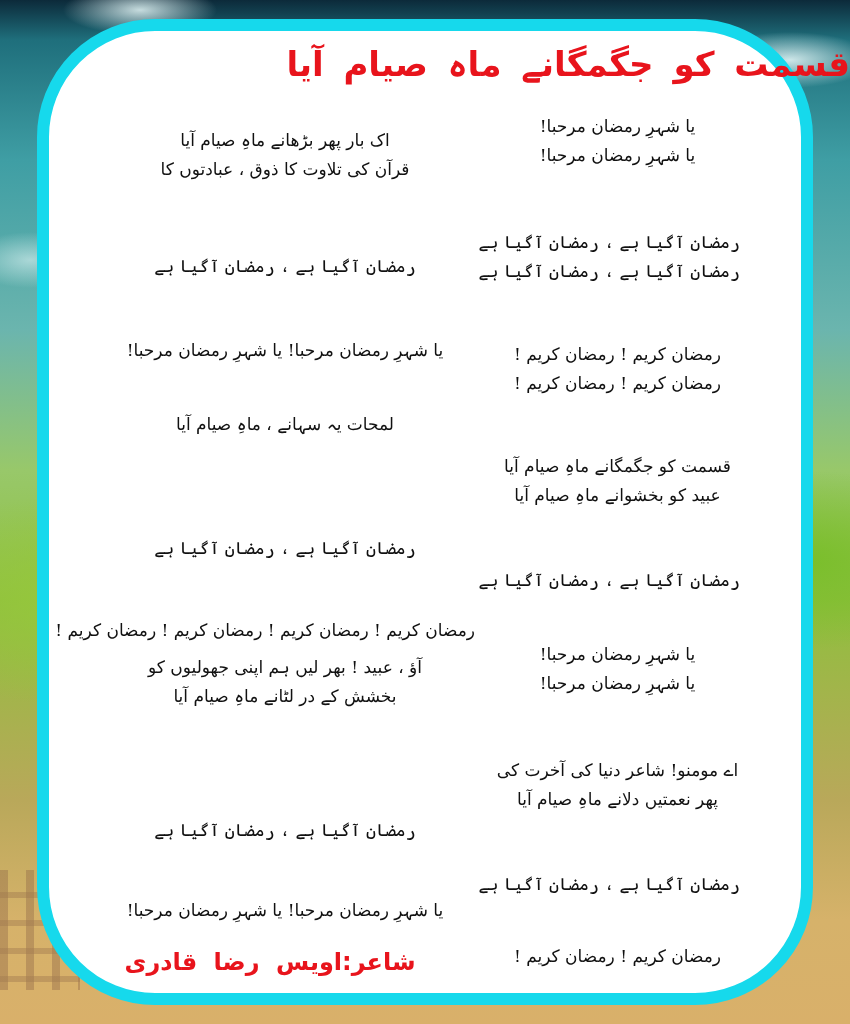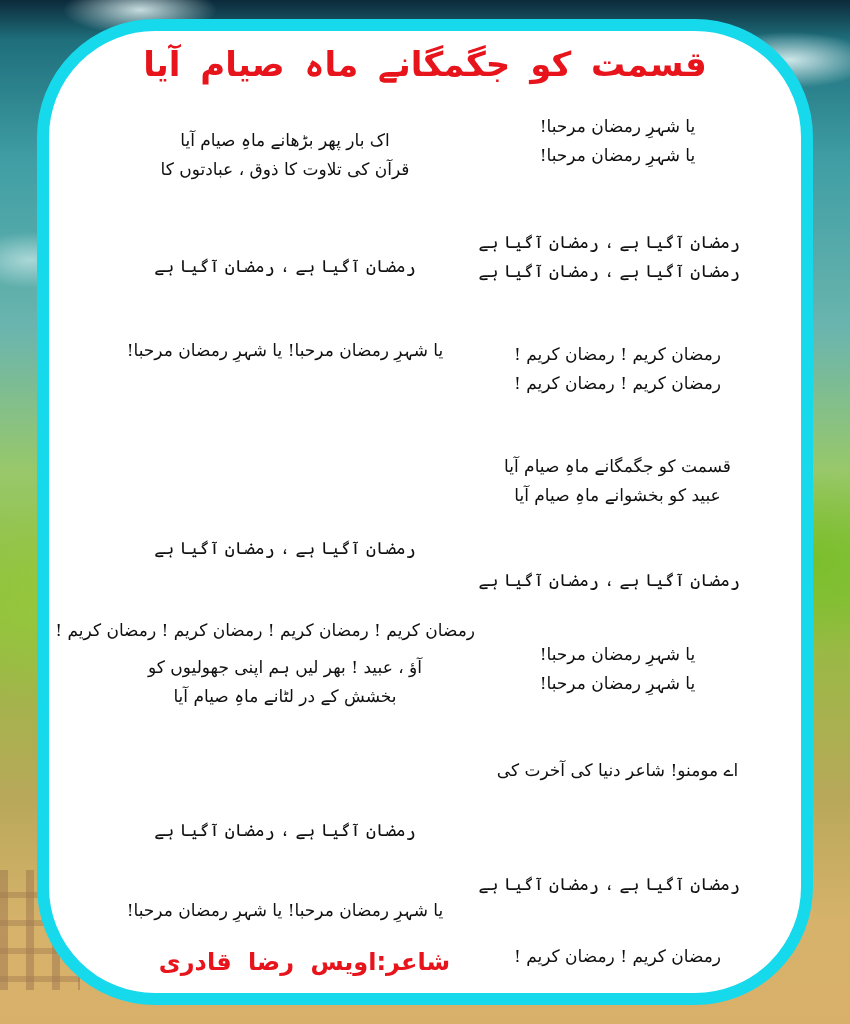--- a/index.html
+++ b/index.html
@@ -25,35 +25,35 @@
       opacity: 0.7;
     }
     .frame {
       position: absolute; left: 37px; top: 19px; width: 776px; height: 986px;
       box-sizing: border-box;
       border: 12px solid #16d9ec;
       border-radius: 118px;
       background: #ffffff;
     }
     .title {
-      position: absolute; left: 0; right: 0; top: 44px; text-align: center;
+      position: absolute; left: 0; right: 0; top: 44px; text-align: right;
       direction: rtl;
       font-family: "DejaVu Sans", sans-serif; font-weight: bold;
       font-size: 34px; color: #e8141c; word-spacing: 8px;
     }
     .col {
       position: absolute; direction: rtl; text-align: center; color: #111;
       font-family: "DejaVu Serif", serif; font-size: 17px; line-height: 29px;
     }
     .col.right { left: 495px; width: 245px; }
     .col.left  { left: 95px;  width: 380px; }
     .stanza { position: absolute; left: 0; right: 0; }
     .line { display: block; white-space: nowrap; }
     .poet {
-      position: absolute; left: 120px; width: 330px; top: 948px; 
+      position: absolute; left: 105px; width: 330px; top: 948px; text-align: center;
       direction: rtl; color: #e8141c; font-weight: bold; font-size: 24px; word-spacing: 8px;
       font-family: "DejaVu Sans", sans-serif;
     }
   </style>
 </head>
 <body>
 
 <div class="bg"></div>
 <div class="fence"></div>
 
@@ -80,20 +80,21 @@
   </div>
   <div class="stanza" style="top:566px">
     <span class="line">رمضان آگیا ہے ، رمضان آگیا ہے</span>
   </div>
   <div class="stanza" style="top:640px">
     <span class="line">یا شہرِ رمضان مرحبا!</span>
     <span class="line">یا شہرِ رمضان مرحبا!</span>
   </div>
   <div class="stanza" style="top:756px">
     <span class="line">اے مومنو! شاعر دنیا کی آخرت کی</span>
+    <span class="line">پھر نعمتیں دلانے ماہِ صیام آیا</span>
   </div>
   <div class="stanza" style="top:870px">
     <span class="line">رمضان آگیا ہے ، رمضان آگیا ہے</span>
   </div>
   <div class="stanza" style="top:942px">
     <span class="line">رمضان کریم ! رمضان کریم !</span>
   </div>
 </div>
 
 <div class="col left">
@@ -101,20 +102,21 @@
     <span class="line">اک بار پھر بڑھانے ماہِ صیام آیا</span>
     <span class="line">قرآن کی تلاوت کا ذوق ، عبادتوں کا</span>
   </div>
   <div class="stanza" style="top:252px">
     <span class="line">رمضان آگیا ہے ، رمضان آگیا ہے</span>
   </div>
   <div class="stanza" style="top:336px">
     <span class="line">یا شہرِ رمضان مرحبا! یا شہرِ رمضان مرحبا!</span>
   </div>
   <div class="stanza" style="top:410px">
+    <span class="line">لمحات یہ سہانے ، ماہِ صیام آیا</span>
   </div>
   <div class="stanza" style="top:534px">
     <span class="line">رمضان آگیا ہے ، رمضان آگیا ہے</span>
   </div>
   <div class="stanza" style="top:616px">
     <span class="line">رمضان کریم ! رمضان کریم ! رمضان کریم ! رمضان کریم !</span>
   </div>
   <div class="stanza" style="top:653px">
     <span class="line">آؤ ، عبید ! بھر لیں ہم اپنی جھولیوں کو</span>
     <span class="line">بخشش کے در لٹانے ماہِ صیام آیا</span>

